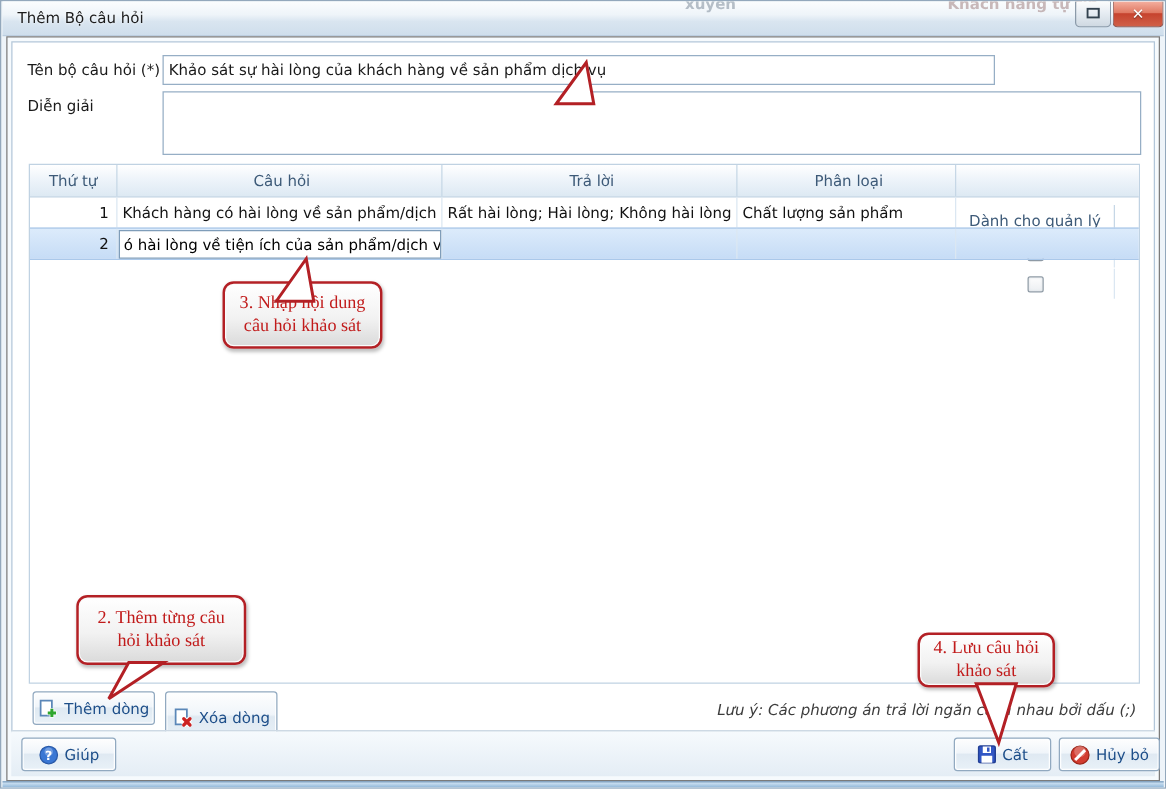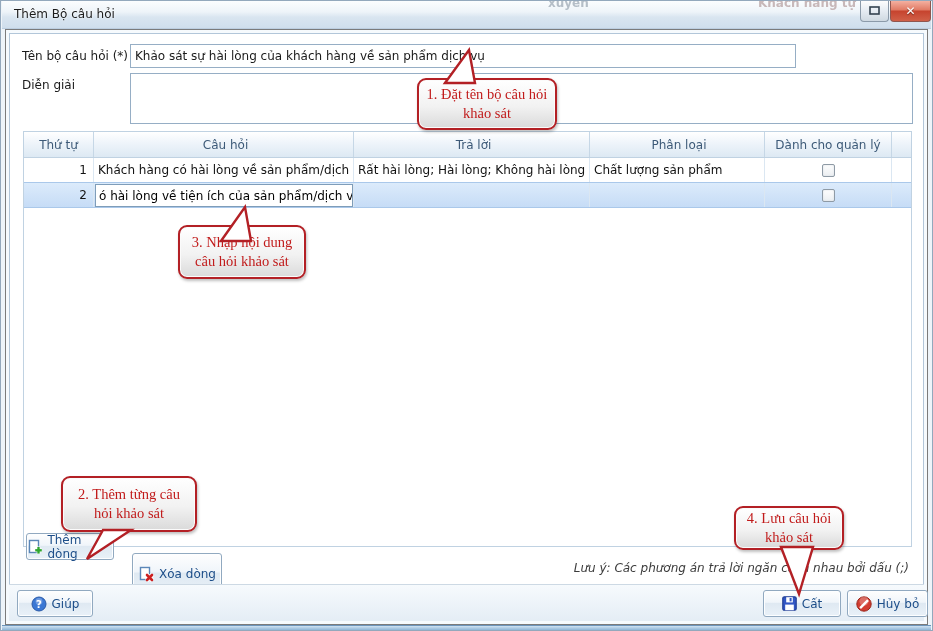--- a/index.html
+++ b/index.html
@@ -52,36 +52,36 @@
                   border-right:1px solid #c6d7e6; height:100%; }
   .g-row { display:flex; height:25px; border-bottom:1px solid #dbe7f2; position:relative; }
   .g-row .cell { display:flex; align-items:center; border-right:1px solid #dbe7f2;
                  height:100%; color:#121212; overflow:hidden; white-space:nowrap; }
   .g-row.selected { background:linear-gradient(#dcebfb,#c6dcf6); border-top:1px solid #aac8ea;
                     border-bottom:1px solid #aac8ea; margin-top:-1px; height:26px; }
   .c1 { width:70px;  justify-content:flex-end; padding-right:6px; }
   .c2 { width:260px; padding-left:4px; }
   .c3 { width:236px; padding-left:4px; }
   .c4 { width:175px; padding-left:4px; }
-  .c5 { width:127px; justify-content:center; }
+  .c5 { width:127px; justify-content:center;margin-top:32px; }
   .cf { flex:1; border-right:none !important; }
   .g-head .c1 { justify-content:center; padding-right:0; }
   .checkbox { width:13px; height:13px; border:1px solid #8e9aa5; border-radius:2px;
               background:linear-gradient(#fdfdfd,#eceff2); box-shadow:inset 0 0 2px #d7dde2; }
   .editbox { position:absolute; left:71px; top:1px; width:258px; height:23px;
              background:#fff; border:1px solid #7f9db9; display:flex; align-items:center;
              padding-left:3px; white-space:nowrap; overflow:hidden; }
   .caret { display:inline-block; width:1px; height:14px; background:#000; margin-left:1px; }
 
   
   .btn { position:absolute; display:flex; align-items:center; justify-content:center; gap:5px;
          border:1px solid #91a9c0; border-radius:3px; color:#1d4e89;
          background:linear-gradient(#fefefe, #f0f5fa 45%, #dfe9f2 50%, #e9f1f8);
          box-shadow:inset 0 0 0 1px #fdfeff; font-size:12px; cursor:default; }
-  .btn-add { left:16px; top:499px; width:88px; height:27px; }
+  .btn-add { left:16px; top:519px; width:98px; height:27px; }
   .btn-del { left:122px; top:519px; width:90px; height:41px; }
 
   .note { position:absolute; right:14px; top:527px; font-style:italic; color:#3c3c3c; }
 
   
   .footer { position:absolute; left:3px; right:3px; bottom:3px; height:37px;
             background:linear-gradient(#f6fafd,#e4edf5); border-top:1px solid #cdd9e4; }
   .btn-help   { left:8px;   top:5px; width:76px; height:27px; }
   .btn-save   { left:754px; top:5px; width:78px; height:27px; }
   .btn-cancel { left:838px; top:5px; width:81px; height:27px; }
@@ -231,23 +231,20 @@
   <svg class="tail" style="left:76px; top:526px;" width="60" height="36">
     <path d="M26 3 L10 32 L54 3 Z" fill="#ffffff" stroke="#b32025" stroke-width="2.4"></path>
   </svg>
   <svg class="tail" style="left:212px; top:202px;" width="52" height="40">
     <path d="M8 38 L32 4 L38 38 Z" fill="#ffffff" stroke="#b32025" stroke-width="2.4"></path>
   </svg>
   <svg class="tail" style="left:768px; top:543px;" width="52" height="54">
     <path d="M12 3 L30 50 L44 3 Z" fill="#ffffff" stroke="#b32025" stroke-width="2.4"></path>
   </svg>
 
-  <div class="callout co1">
-    <span>1. Đặt tên bộ câu hỏi khảo sát</span>
-  </div>
   <div class="callout co2">
     <span>2. Thêm từng câu hỏi khảo sát</span>
   </div>
   <div class="callout co3">
     <span>3. Nhập nội dung câu hỏi khảo sát</span>
   </div>
   <div class="callout co4">
     <span>4. Lưu câu hỏi khảo sát</span>
   </div>
 

